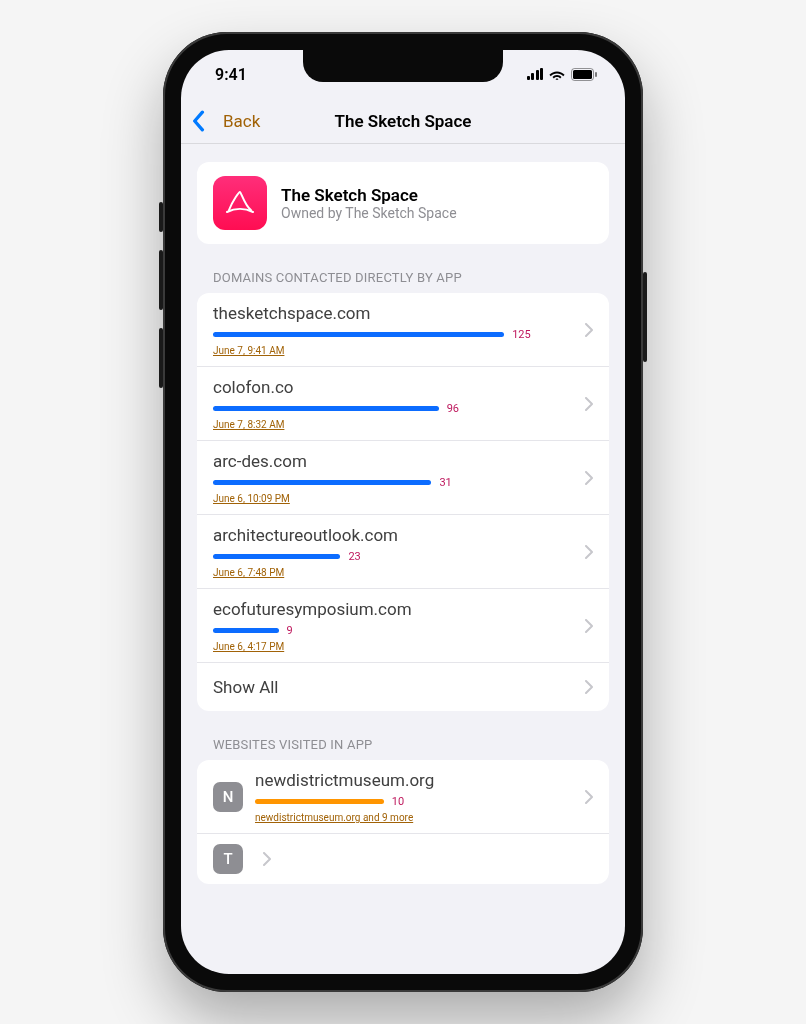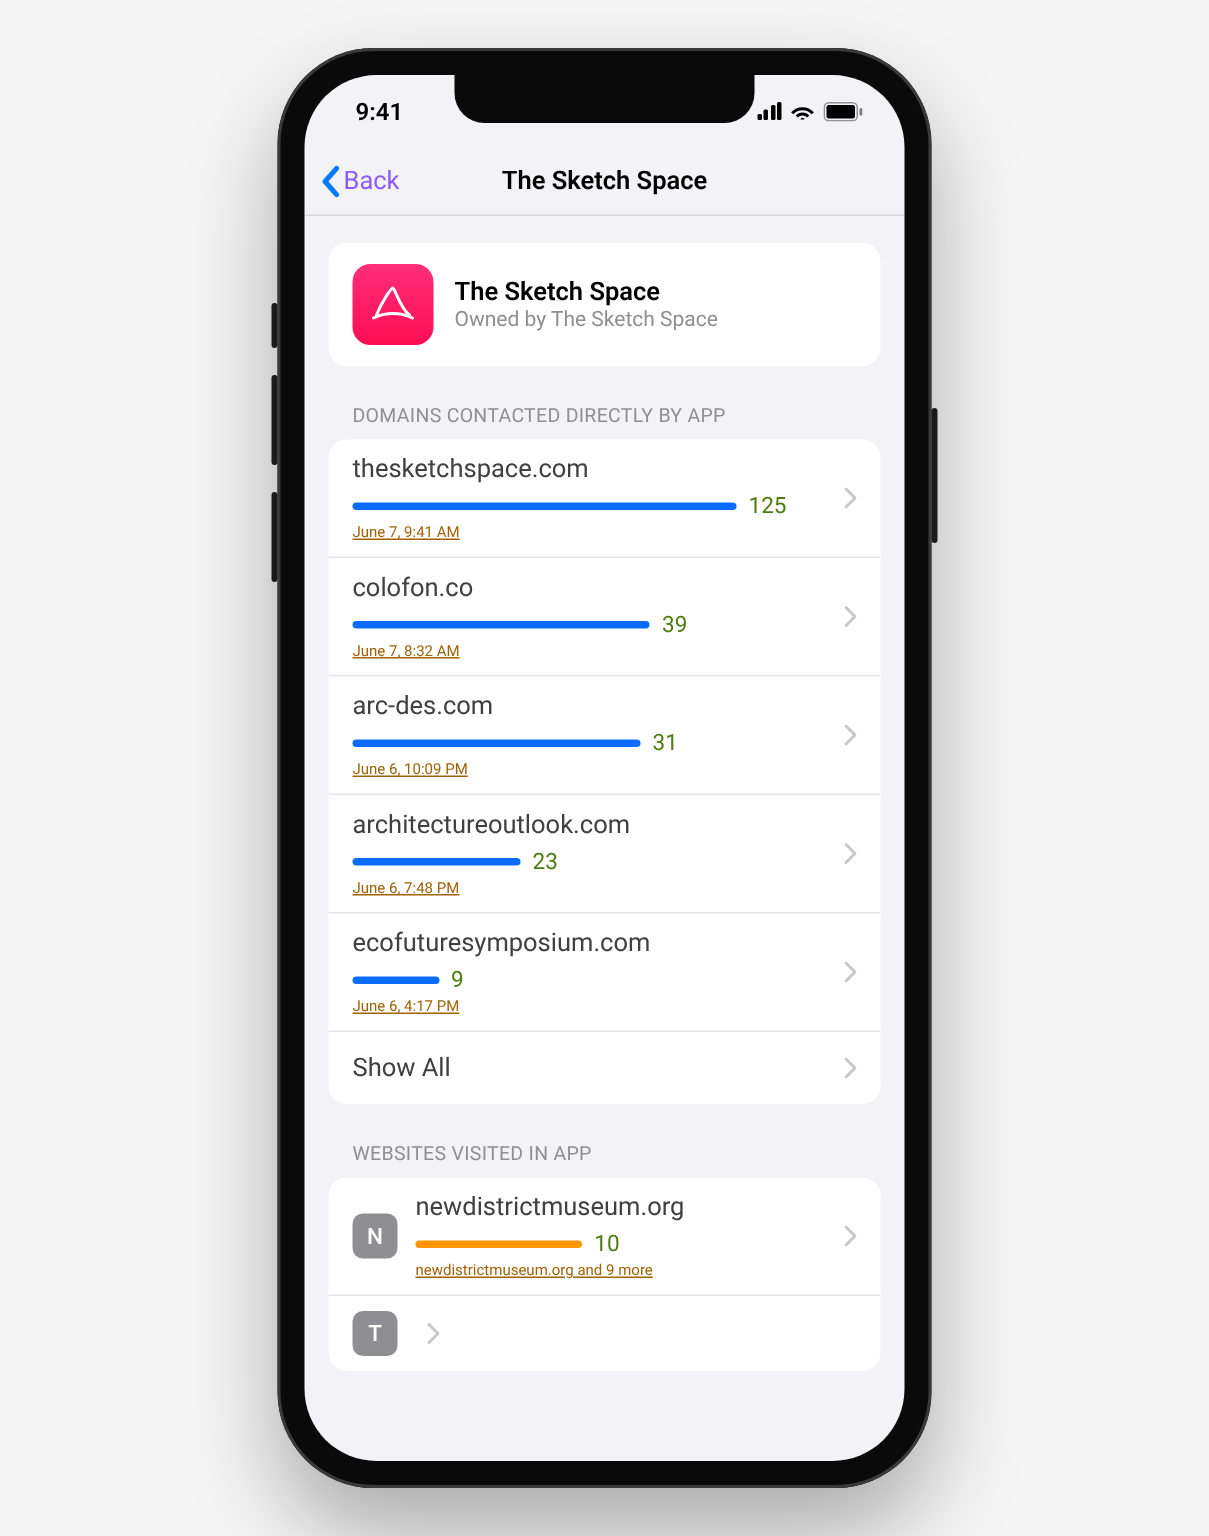--- a/index.html
+++ b/index.html
@@ -6,21 +6,21 @@
   body {
     background: #f5f5f5;
     font-family: -apple-system, BlinkMacSystemFont, "Segoe UI", Roboto, Helvetica, Arial, sans-serif;
     display: flex;
     justify-content: center;
     align-items: center;
     width: 806px;
     height: 1024px;
   }
   .phone {
-    width: 436px;
+    width: 480px;
     height: 960px;
     background: #0a0a0a;
     border-radius: 64px;
     padding: 18px;
     box-shadow: 0 30px 60px rgba(0,0,0,0.3), inset 0 0 0 2px #3a3a3a;
     position: relative;
   }
   .screen {
     width: 100%;
     height: 100%;
@@ -80,23 +80,23 @@
     height: 46px;
     display: flex;
     align-items: center;
     padding: 0 10px;
     position: relative;
     border-bottom: 1px solid rgba(0,0,0,0.1);
   }
   .back-button {
     display: flex;
     align-items: center;
-    color: #8b5cf6;
+    color: #a16207;
     font-size: 17px;
-    gap: 2px;
+    gap: 18px;
   }
   .back-button svg { width: 14px; height: 22px; }
   .nav-title {
     position: absolute;
     left: 0; right: 0;
     text-align: center;
     font-size: 17px;
     font-weight: 600;
     color: #000;
     pointer-events: none;
@@ -182,22 +182,22 @@
     gap: 8px;
     margin-bottom: 4px;
   }
   .bar {
     height: 5px;
     border-radius: 3px;
     background: #0c6cff;
   }
   .bar.orange { background: #ff9500; }
   .bar-count {
-    font-size: 15px;
-    color: #4d7c0f;
+    font-size: 11px;
+    color: #be185d;
   }
   .row-sub {
     font-size: 10px;
     color: #a16207;
     text-decoration: underline;
   }
   .chevron {
     color: #c7c7cc;
     flex-shrink: 0;
     margin-left: 8px;
@@ -318,21 +318,21 @@
               </div>
           </div>
         </div>
 
         <div class="row">
           <div class="row-top">
             <div class="row-body">
               <div class="row-domain">colofon.co</div>
               <div class="bar-line">
                 <div class="bar" style="width:62%"></div>
-                <div class="bar-count">39</div>
+                <div class="bar-count">96</div>
               </div>
               <div class="row-sub">June 7, 8:32 AM</div>
             </div>
             <div class="chevron">
                 <svg viewBox="0 0 8 14">
                   <path fill="none" stroke="#c7c7cc" stroke-width="2" stroke-linecap="round" stroke-linejoin="round" d="M1 1 L7 7 L1 13"></path>
                 </svg>
               </div>
           </div>
         </div>

